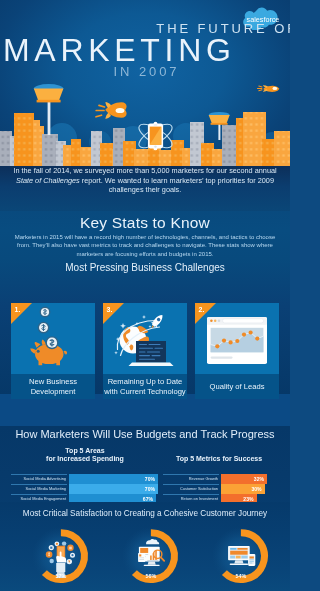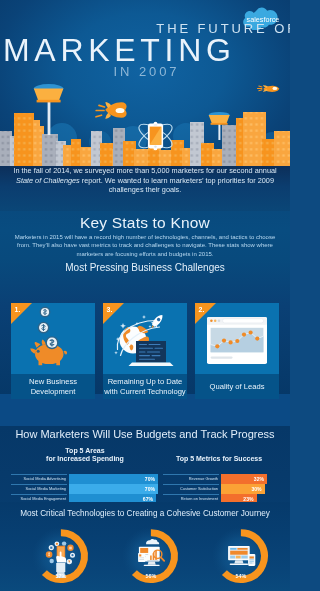--- a/index.html
+++ b/index.html
@@ -432,21 +432,21 @@
             <div class="rbar" style="width: 35.5px; background: rgb(243, 111, 44);">
               <span class="rval">23%</span>
             </div>
             <div class="sep" style="width: 56px;"></div>
           </div>
         </div>
     </div>
   </div>
 
   <div class="jour">
-    <h2>Most Critical Technologies to Creating a Cohesive Customer Journey</h2>
+    <h2>Most Critical Satisfaction to Creating a Cohesive Customer Journey</h2>
     <div class="donuts">
       <svg width="0" height="0" style="position:absolute">
           <defs>
         <radialGradient id="dglow">
               <stop offset="0%" stop-color="#1668a8" stop-opacity="0.85"></stop>
               <stop offset="62%" stop-color="#11588f" stop-opacity="0.5"></stop>
               <stop offset="100%" stop-color="#0d4c80" stop-opacity="0"></stop>
             </radialGradient>
       </defs>
         </svg>

